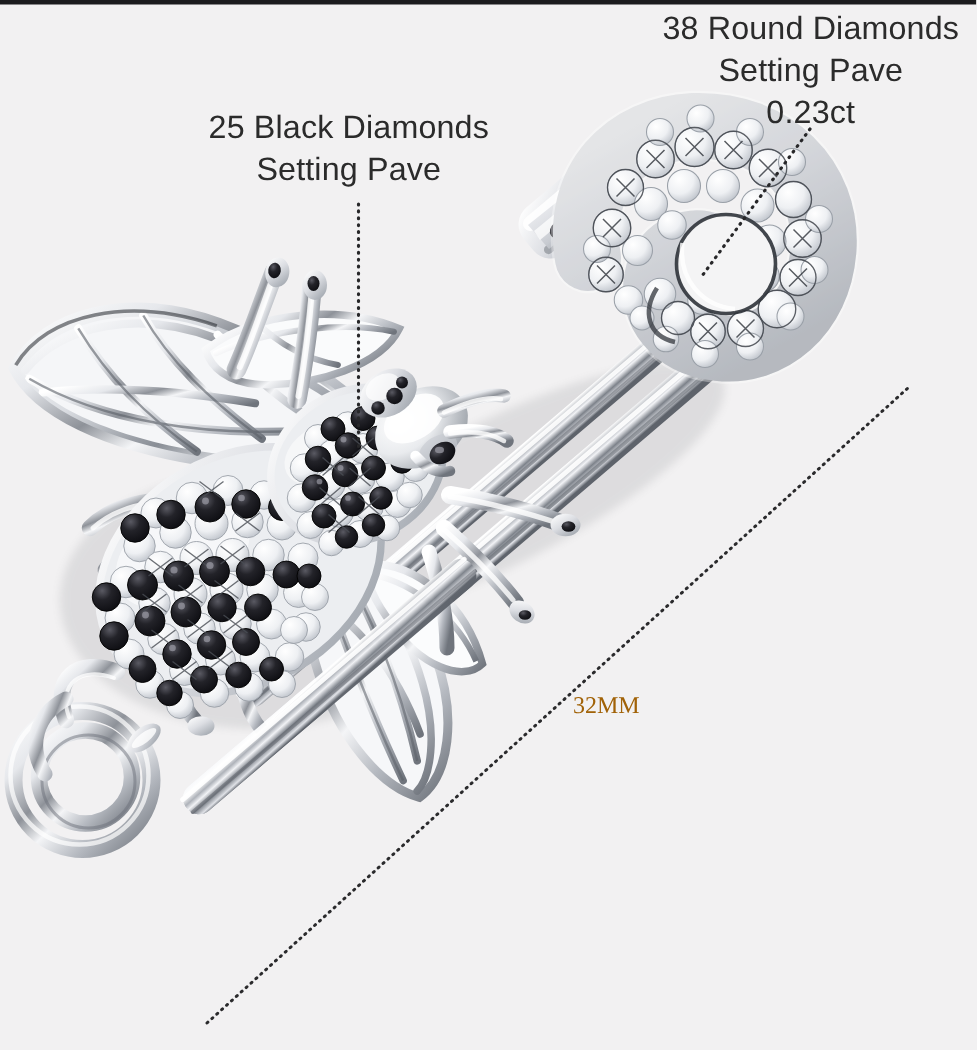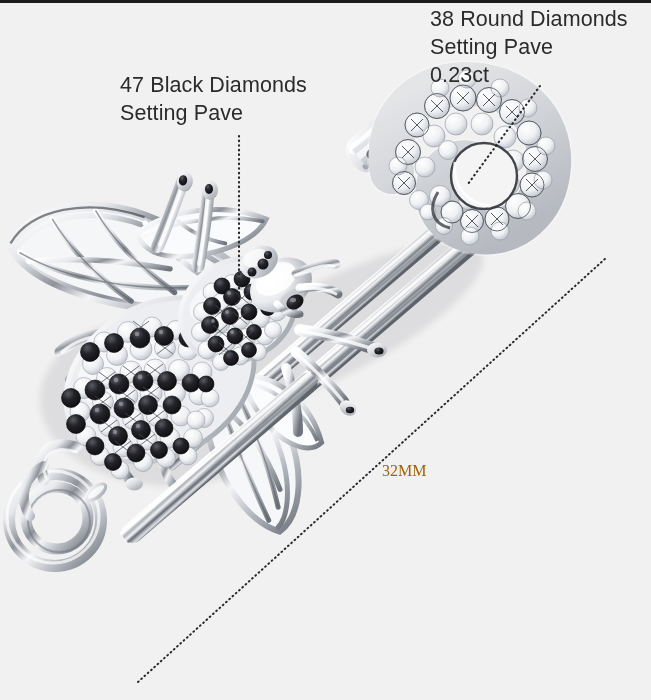--- a/index.html
+++ b/index.html
@@ -10,20 +10,21 @@
     font-family:"Liberation Sans","DejaVu Sans",sans-serif;
     overflow:hidden;
     position:relative;
   }
   #stage{position:absolute;inset:0;width:651px;height:700px;overflow:hidden;background:#f2f1f2;}
   #topbar{position:absolute;left:0;top:0;width:651px;height:3px;background:#1c1c1e;z-index:40;}
 
   .annot{
     position:absolute;
     color:#2b2b2b;
+    text-align:center;
     line-height:1.30;
     font-size:21.5px;
     letter-spacing:.1px;
     white-space:nowrap;
     z-index:30;
   }
   .annot .ln{display:block;}
 
   #label-black{left:120px;top:72px;width:225px;}
   #label-round{left:430px;top:6px;width:221px;}
@@ -532,21 +533,21 @@
     </g>
   </svg>
 
   <svg class="layer" id="leaders" viewBox="0 0 651 700">
     <line class="dot-line" x1="239" y1="136" x2="239" y2="300"></line>
     <line class="dot-line" x1="540" y1="86" x2="468" y2="184"></line>
     <line class="dim-line" x1="138" y1="682" x2="606" y2="258"></line>
   </svg>
 
   <div class="annot" id="label-black">
-    <span class="ln">47 Black Diamonds</span>
+    <span class="ln">25 Black Diamonds</span>
     <span class="ln">Setting Pave</span>
   </div>
 
   <div class="annot" id="label-round">
     <span class="ln">38 Round Diamonds</span>
     <span class="ln">Setting Pave</span>
     <span class="ln">0.23ct</span>
   </div>
 
   <div id="label-size">32MM</div>

